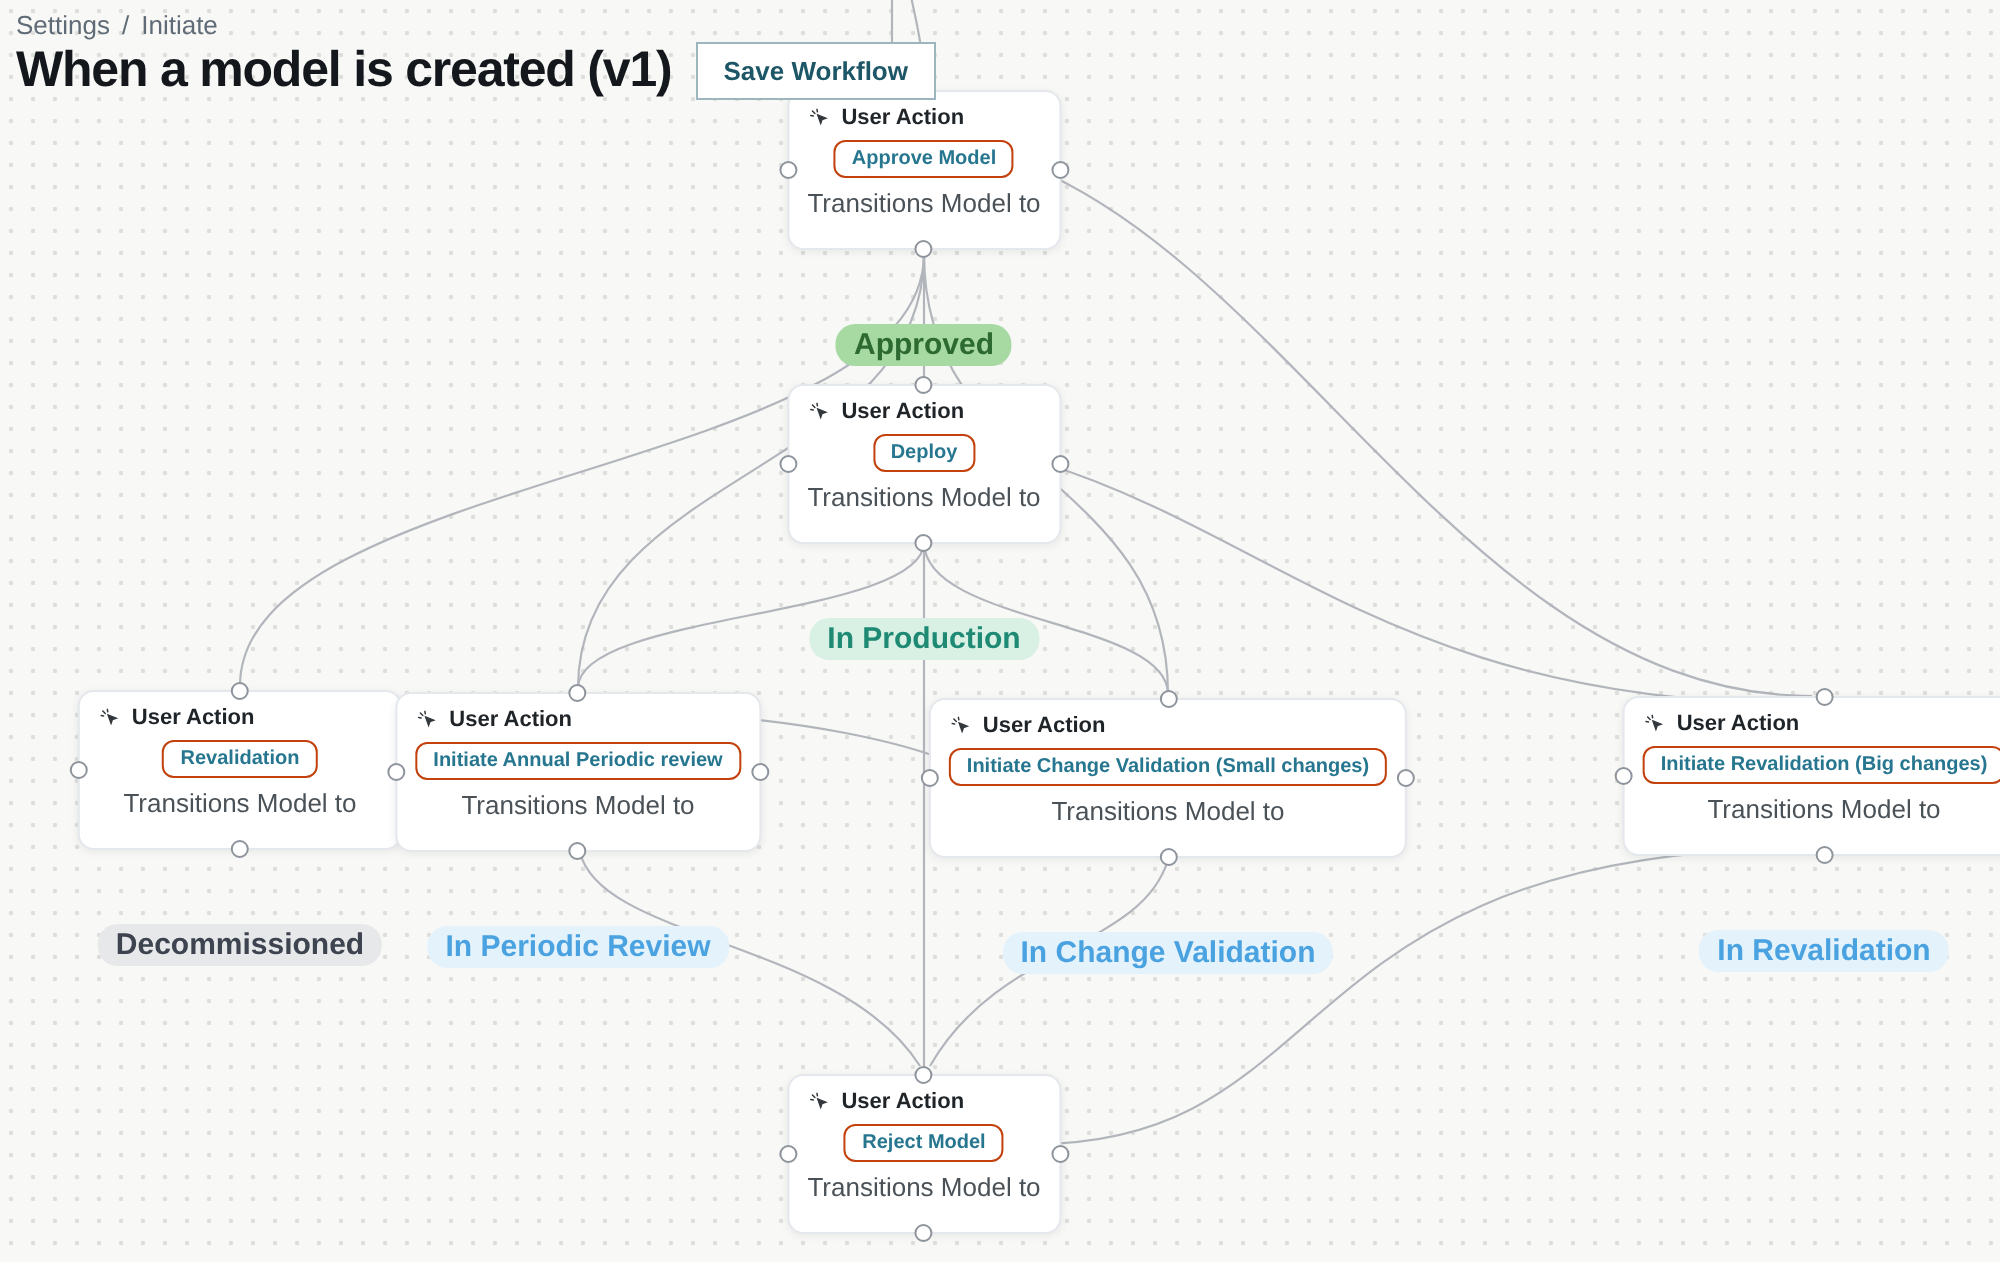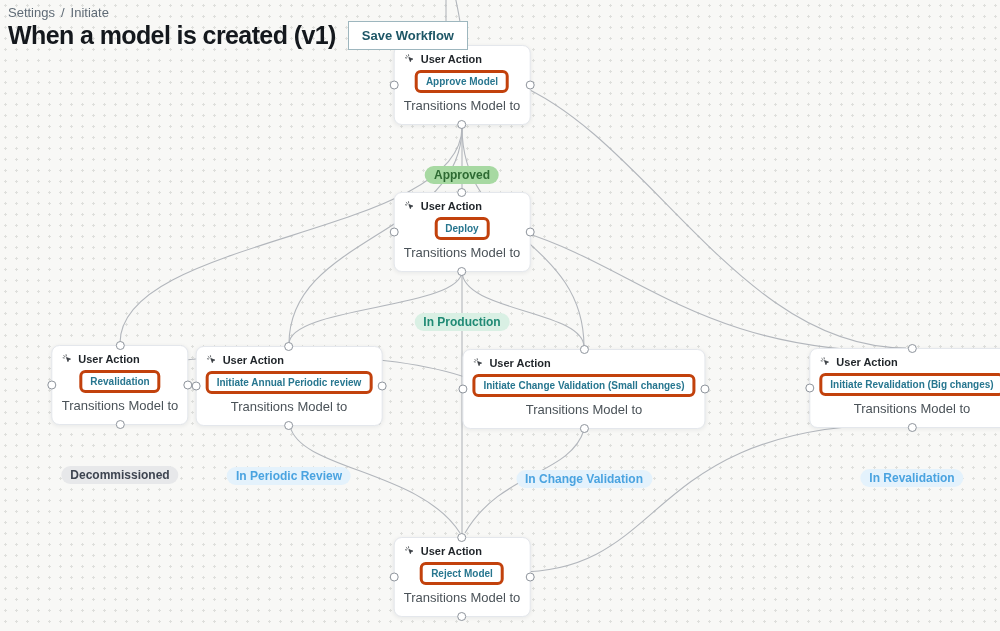--- a/index.html
+++ b/index.html
@@ -31,26 +31,26 @@
     min-width:108px;width:max-content;height:80px;box-sizing:border-box;
     background:#fff;border:1px solid #e4e7ec;border-radius:8px;
     box-shadow:0 1px 4px rgba(16,24,40,.07);
     display:flex;flex-direction:column;z-index:2;
   }
   .node-header{display:flex;align-items:center;gap:5px;padding:7px 10px 0 10px;}
   .node-title{font-size:11px;font-weight:700;color:#1f2429;white-space:nowrap;}
   .ua-icon{display:inline-flex;line-height:0;}
   .node-body{flex:1;display:flex;flex-direction:column;align-items:center;justify-content:flex-start;gap:5px;padding:5px 9px 8px 9px;}
   .action-btn{
-    background:#fff;border:3px solid #c2410c;border-radius:6px;
+    background:#fff;border:1px solid #c2410c;border-radius:6px;
     color:#27768f;font-weight:700;font-size:10px;padding:3px 8px;
     white-space:nowrap;cursor:pointer;font-family:"Liberation Sans",sans-serif;
   }
   .transition-text{font-size:13px;color:#4a5258;white-space:nowrap;}
-  .badge{font-size:12px;font-weight:700;padding:2px 9px;border-radius:10px;white-space:nowrap;margin-top:48px;}
+  .badge{font-size:15px;font-weight:700;padding:2px 9px;border-radius:10px;white-space:nowrap;margin-top:48px;}
   .badge-approved{background:#a7d9a2;color:#2d6a32;}
   .badge-production{background:#d9f0e4;color:#1f8a74;}
   .badge-decommissioned{background:#e7e8ea;color:#3d4450;}
   .badge-review{background:#e4f2fc;color:#4aa3e0;}
   .badge-rejected{background:#a3a3a3;color:#7c3336;}
   
   .n0{left:462px;top:45px;}
   .n1{left:462px;top:192px;}
   .n2{left:120px;top:345px;}
   .n3{left:289px;top:346px;}

